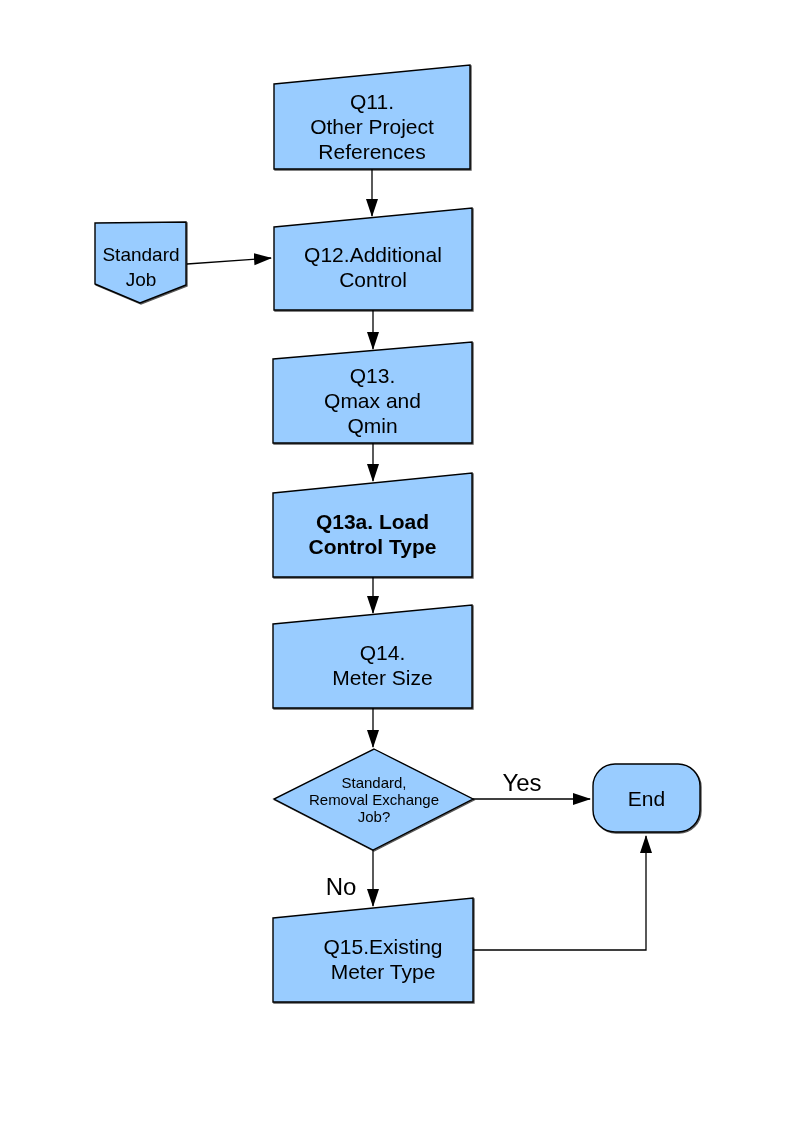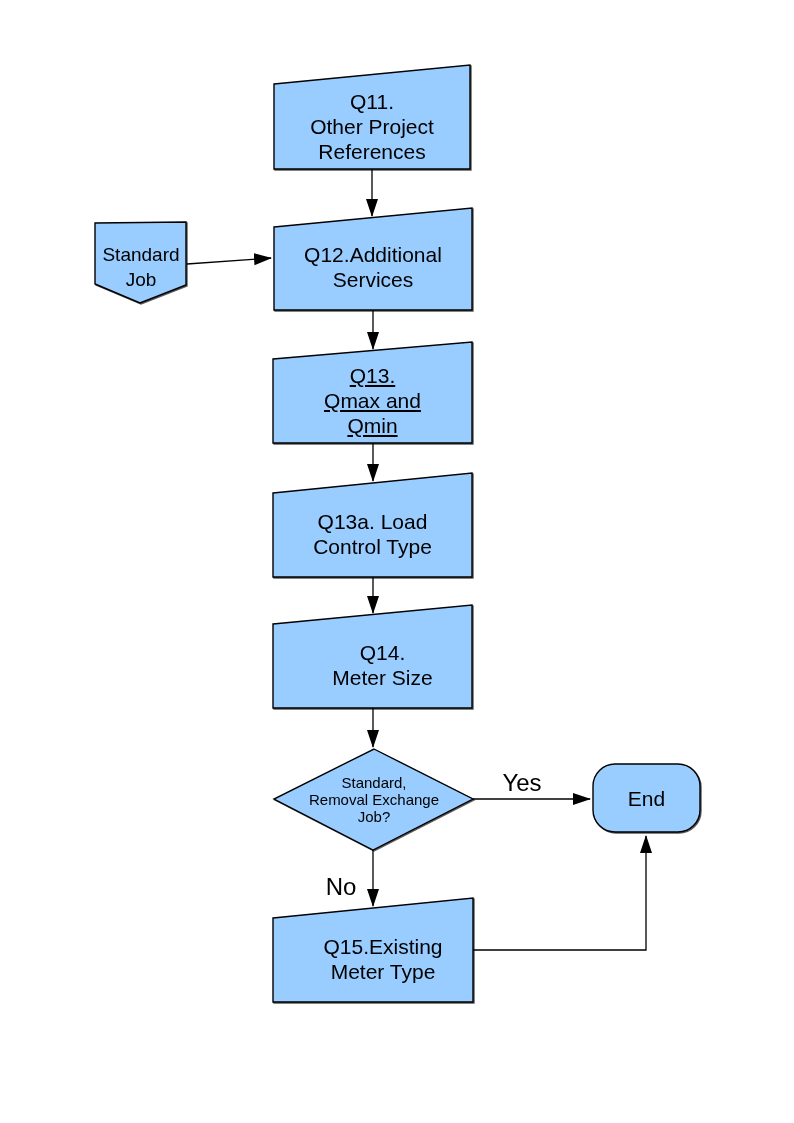--- a/index.html
+++ b/index.html
@@ -92,25 +92,25 @@
       <polygon class="shape" points="273,918 473,898 473,1002 273,1002" fill="#99ccff"></polygon>
     </g>
   </svg>
 
   <div class="label" style="left:274px; top:84px;  width:196px; height:85px;">Q11.
 Other Project
 References</div>
   <div class="label label-pentagon" style="left:95px;  top:234px; width:92px;  height:66px;">Standard
 Job</div>
   <div class="label" style="left:274px; top:224px; width:198px; height:86px;">Q12.Additional
-Services</div>
-  <div class="label" style="left:273px; top:357px; width:199px; height:86px;text-decoration:underline;">Q13.
+Control</div>
+  <div class="label" style="left:273px; top:357px; width:199px; height:86px;">Q13.
 Qmax and
 Qmin</div>
-  <div class="label" style="left:273px; top:491px; width:199px; height:86px;">Q13a. Load
+  <div class="label" style="left:273px; top:491px; width:199px; height:86px;font-weight:bold;">Q13a. Load
 Control Type</div>
   <div class="label" style="left:273px; top:622px; width:219px; height:86px;">Q14.
 Meter Size</div>
   <div class="label" style="left:593px; top:764px; width:107px; height:68px;">End</div>
   <div class="label label-small" style="left:289px; top:766px; width:170px; height:66px;">Standard,
 Removal Exchange
 Job?</div>
   <div class="label" style="left:273px; top:916px; width:220px; height:86px;">Q15.Existing
 Meter Type</div>
 

